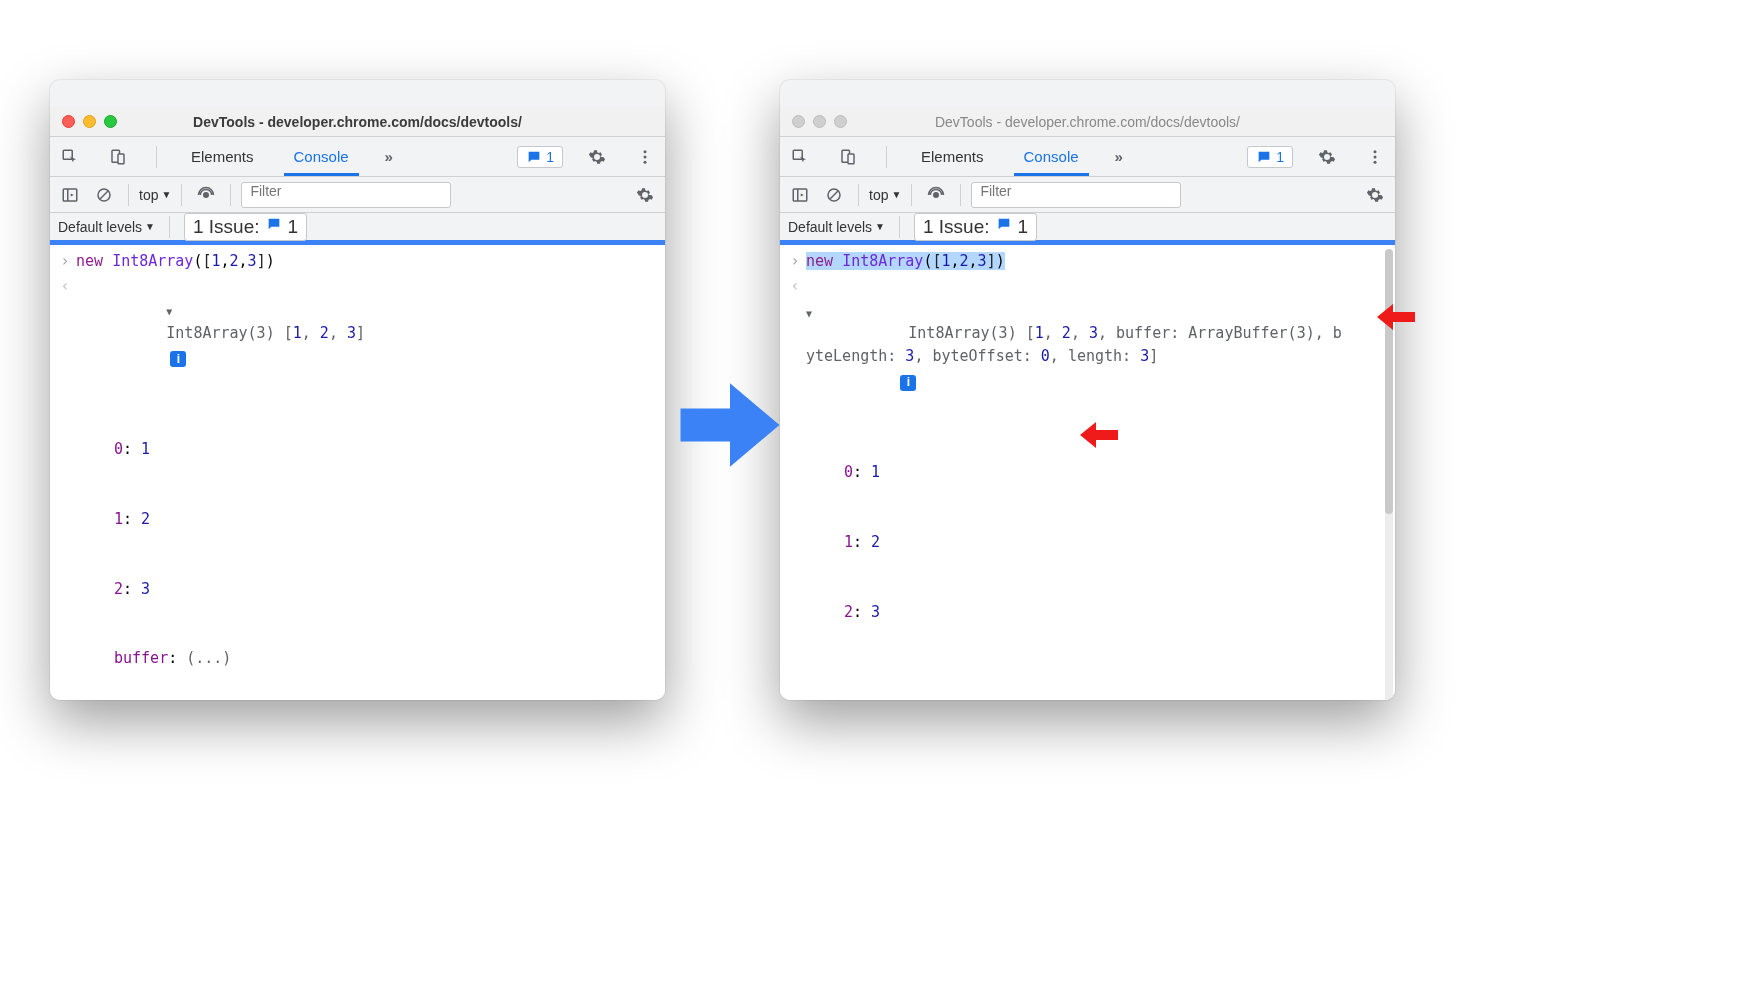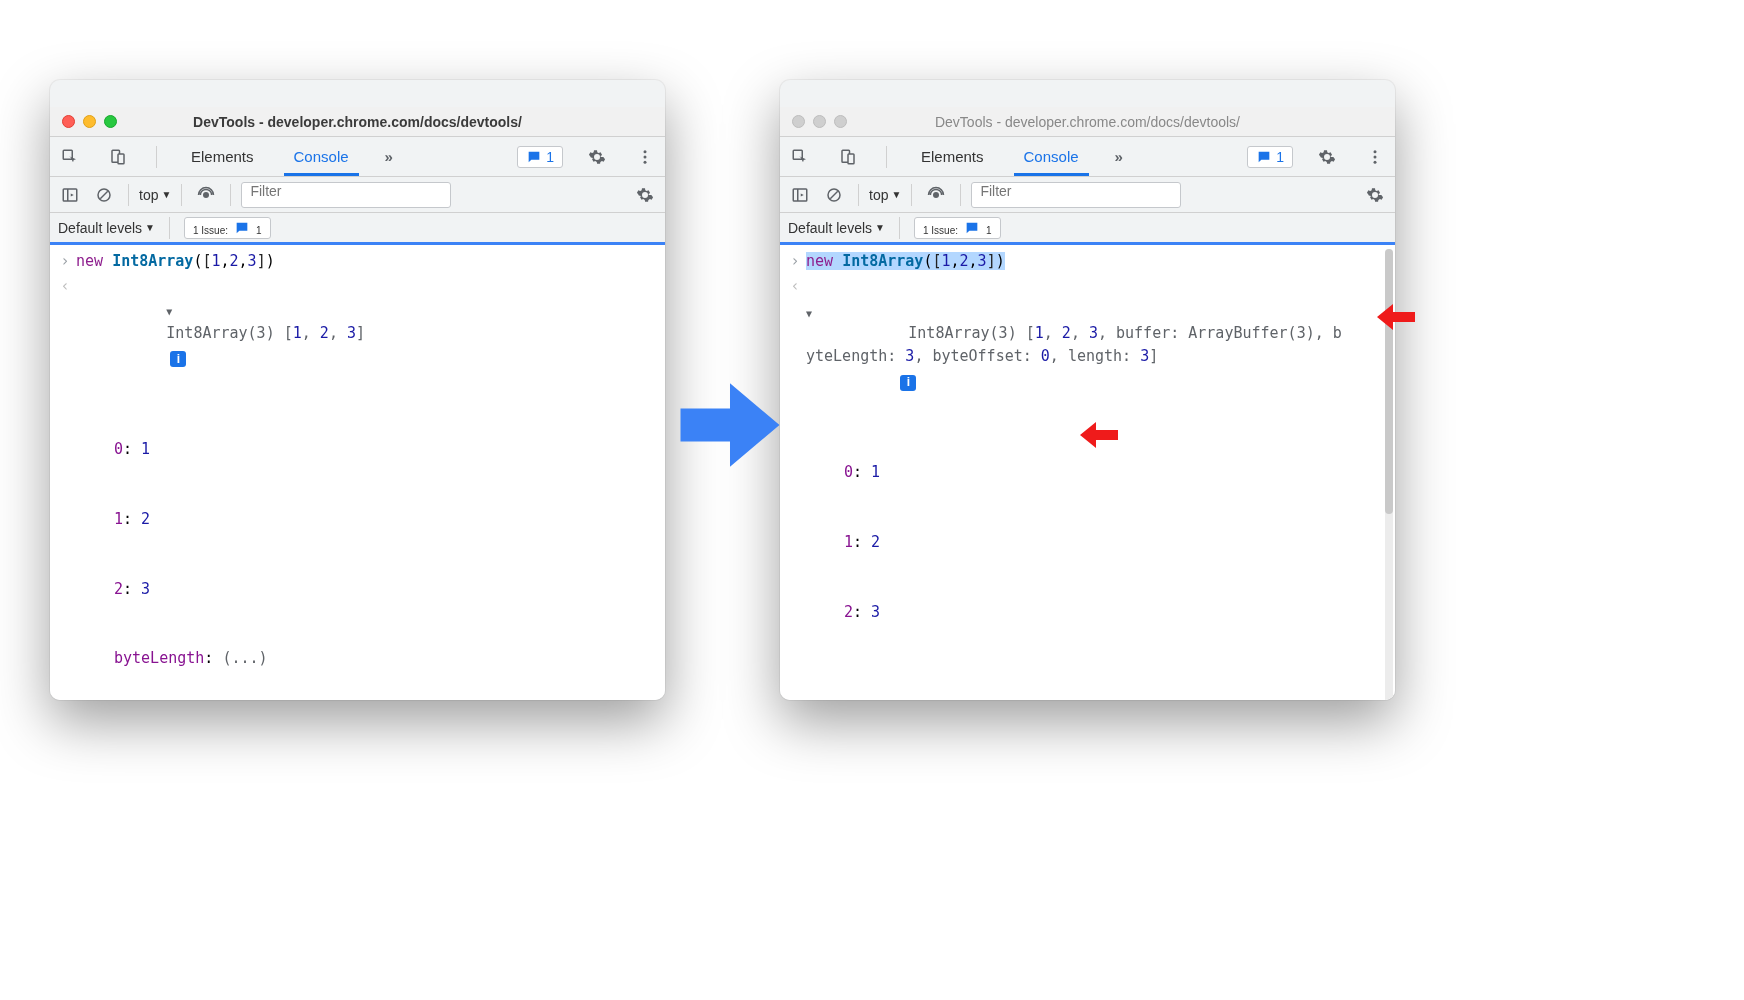--- a/index.html
+++ b/index.html
@@ -100,49 +100,49 @@
     background:#fff; padding:0 8px; font-size:14px; color:#888;
     display:flex; align-items:flex-start;
   }
   .filter input{ border:none; outline:none; width:100%; font-size:14px; color:#333; background:transparent;}
   .subbar .spacer { flex:1; }
 
   
   .levelsbar {
     height: 32px;
     background: #f1f3f4;
-    border-bottom: 3px solid #3b82f6;
+    border-bottom: 5px solid #3b82f6;
     display:flex; align-items:center; gap:10px;
     padding: 0 8px;
     font-size:14px; color:#333;
   }
   .issuebox {
-    display:flex; align-items:flex-end; gap:6px;
+    display:flex; align-items:flex-start; gap:6px;
     border:1px solid #c5c8cc; border-radius:3px;
-    padding:2px 8px; font-size:10px; background:#fff;
+    padding:2px 8px; font-size:19px; background:#fff;
   }
   .chat-icon { width:16px; height:16px; }
 
   
   .console {
     background:#fff;
     font-family: ui-monospace, SFMono-Regular, Menlo, Consolas, monospace;
     font-size: 15px;
     line-height: 1.55;
     padding: 4px 0 0 0;
     height: calc(100% - 30px - 40px - 36px - 32px);
     overflow:hidden; position:relative;
   }
   .row { display:flex; padding:1px 8px 1px 6px; }
   .row .g { width:18px; text-align:center; color:#9aa0a6; user-select:none;}
   .input-line .g::before { content:"›"; font-size:15px;}
   .output-line .g::before { content:"‹"; color:#bdbdbd; font-size:15px;}
   .row .content { flex:1; padding-left:2px; white-space: pre-wrap; word-break: break-word;}
   .kw-new { color:#8e1e8e; }
-  .cls { color:#0369a1;font-weight:bold; }
+  .cls { color:#6d28d9; }
   .brack { color:#222; }
   .num { color:#1a1aa6; }
   .prop { color:#881391; }
   .val { color:#1a1aa6; }
   .lazy { color:#5f6368; }
   .preview-italic { color:#5f6368;margin-top:8px;}
   .preview-italic .num { color:#1a1aa6;}
   .preview-italic .prop{ color:#5f6368;}
   .info-i {
     display:inline-flex; width:16px; height:16px; border-radius:3px;
@@ -303,20 +303,21 @@
       <div class="row output-line">
         <div class="g"></div>
         <div class="content">
           <span class="twisty open"></span>
           <span class="preview-italic"><span>Int8Array(3)</span> [<span class="num">1</span>, <span class="num">2</span>, <span class="num">3</span>]</span>
           <span class="info-i">i</span>
           <div class="tree">
             <div class="line"><span class="twisty none"></span><span class="prop">0</span>: <span class="val">1</span></div>
             <div class="line"><span class="twisty none"></span><span class="prop">1</span>: <span class="val">2</span></div>
             <div class="line"><span class="twisty none"></span><span class="prop">2</span>: <span class="val">3</span></div>
+            <div class="line"><span class="twisty none"></span><span class="prop">buffer</span>: <span class="lazy">(...)</span></div>
             <div class="line"><span class="twisty none"></span><span class="prop">byteLength</span>: <span class="lazy">(...)</span></div>
             
             
             
             
           </div>
         </div>
       </div>
 
     </div>

